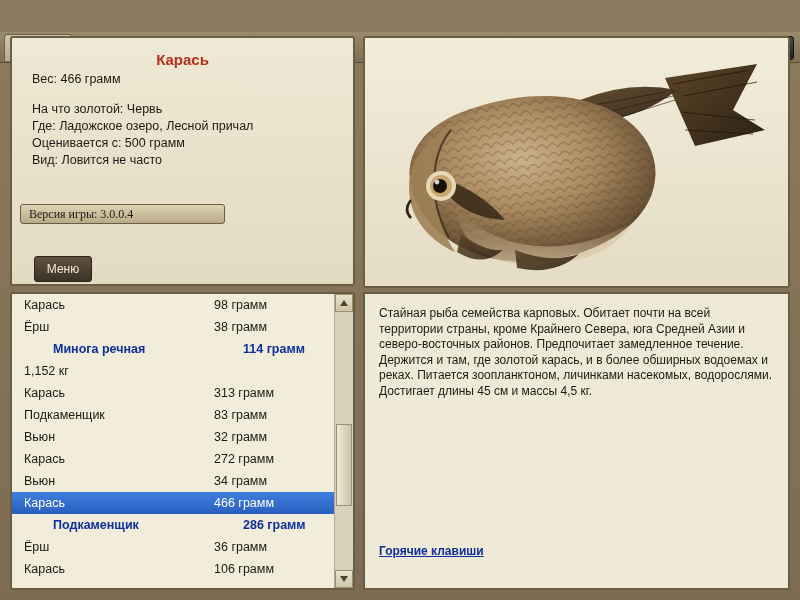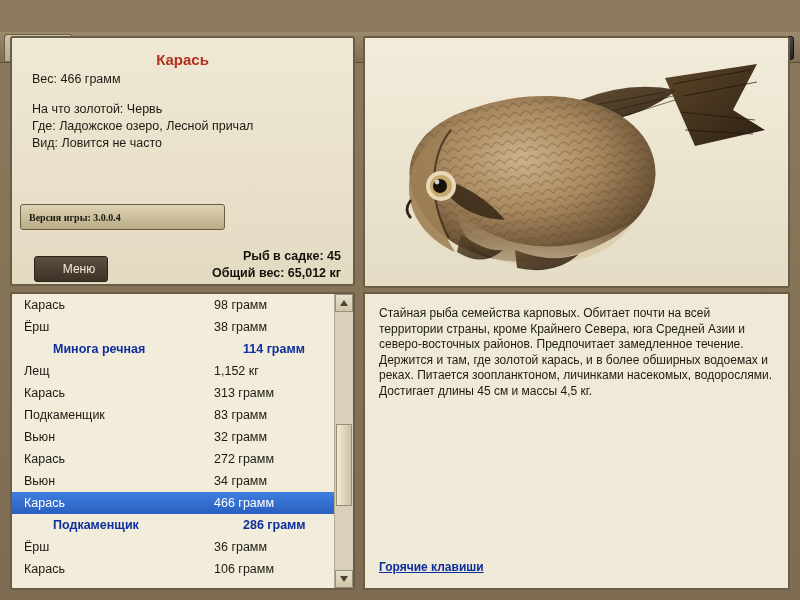--- a/index.html
+++ b/index.html
@@ -88,48 +88,47 @@
     color: #1d1a12;
     margin: 3px 0 0 20px;
   }
   #weight-line { margin-top: 4px; }
   #bait-line { margin-top: 16px; }
 
   #version-badge {
     position: absolute;
     left: 8px; top: 166px;
     width: 205px;
-    height: 26px;
+    height: 20px;
     background: linear-gradient(180deg, #ded3b4 0%, #b9ab86 100%);
     border: 1px solid #6a5c45;
     border-radius: 3px;
     display: flex;
     align-items: center;
     padding-left: 8px;
     box-sizing: border-box;
     font-family: "Liberation Serif", serif;
-    font-size: 10px;
-    font-weight: bold;
+    font-size: 12px;
+    font-weight: normal;
     color: #1d1a12;
   }
 
   #menu-button {
     position: absolute;
     left: 22px; top: 218px;
     width: 56px; height: 24px;
     background: linear-gradient(180deg, #5e5040 0%, #3c3226 100%);
     border: 1px solid #2a231a;
     border-radius: 3px;
     color: #f2ead6;
     font-size: 12px;
     display: flex;
     align-items: center;
     justify-content: center;
     cursor: pointer;
-    padding-left: 16px;
   }
 
   #totals {
     position: absolute;
     right: 12px; top: 210px;
     text-align: right;
     font-size: 12.5px;
     font-weight: bold;
     color: #14110a;
     line-height: 17px;
@@ -229,21 +228,21 @@
     position: absolute;
     left: 14px; top: 12px;
     width: 398px;
     font-size: 12px;
     line-height: 15.5px;
     color: #1d1a12;
     text-align: left;
   }
   #hotkeys-link {
     position: absolute;
-    left: 14px; bottom: 14px;
+    left: 14px; bottom: 30px;
     font-size: 12px;
     font-weight: bold;
     color: #0d2f9e;
     text-decoration: underline;
     cursor: pointer;
   }
 </style>
 </head>
 <body>
 
@@ -267,34 +266,34 @@
     <div class="info-line" id="bait-line">
       <span>На что золотой:</span>
       <span>Червь</span>
     </div>
 
     <div class="info-line">
       <span>Где:</span>
       <span>Ладожское озеро, Лесной причал</span>
     </div>
 
+    <div class="info-line">
+      <span>Оценивается с:</span>
+      <span>500 грамм</span>
+    </div>
 
     <div class="info-line">
       <span>Вид:</span>
       <span>Ловится не часто</span>
     </div>
 
     <div id="version-badge">Версия игры: 3.0.0.4</div>
 
     <div id="menu-button">Меню</div>
 
-    <div id="totals">
-      <div>Рыб в садке: 45</div>
-      <div>Общий вес: 65,012 кг</div>
-    </div>
   </div>
 
   <div class="panel" id="image-panel">
     <svg id="fish-image" viewBox="0 0 423 248">
       <defs>
         <linearGradient id="bgGrad" x1="0" y1="0" x2="0" y2="1">
           <stop offset="0%" stop-color="#f2ecdb"></stop>
           <stop offset="100%" stop-color="#e4dcc4"></stop>
         </linearGradient>
         <radialGradient id="bodyGrad" cx="45%" cy="38%" r="70%">
@@ -363,21 +362,20 @@
         </div>
         <div class="list-row">
           <span class="rname">Ёрш</span>
           <span class="rweight">38 грамм</span>
         </div>
         <div class="list-row rare">
           <span class="rname">Минога речная</span>
           <span class="rweight">114 грамм</span>
         </div>
         <div class="list-row">
-          <span class="rname">Лещ</span>
           <span class="rweight">1,152 кг</span>
         </div>
         <div class="list-row">
           <span class="rname">Карась</span>
           <span class="rweight">313 грамм</span>
         </div>
         <div class="list-row">
           <span class="rname">Подкаменщик</span>
           <span class="rweight">83 грамм</span>
         </div>

